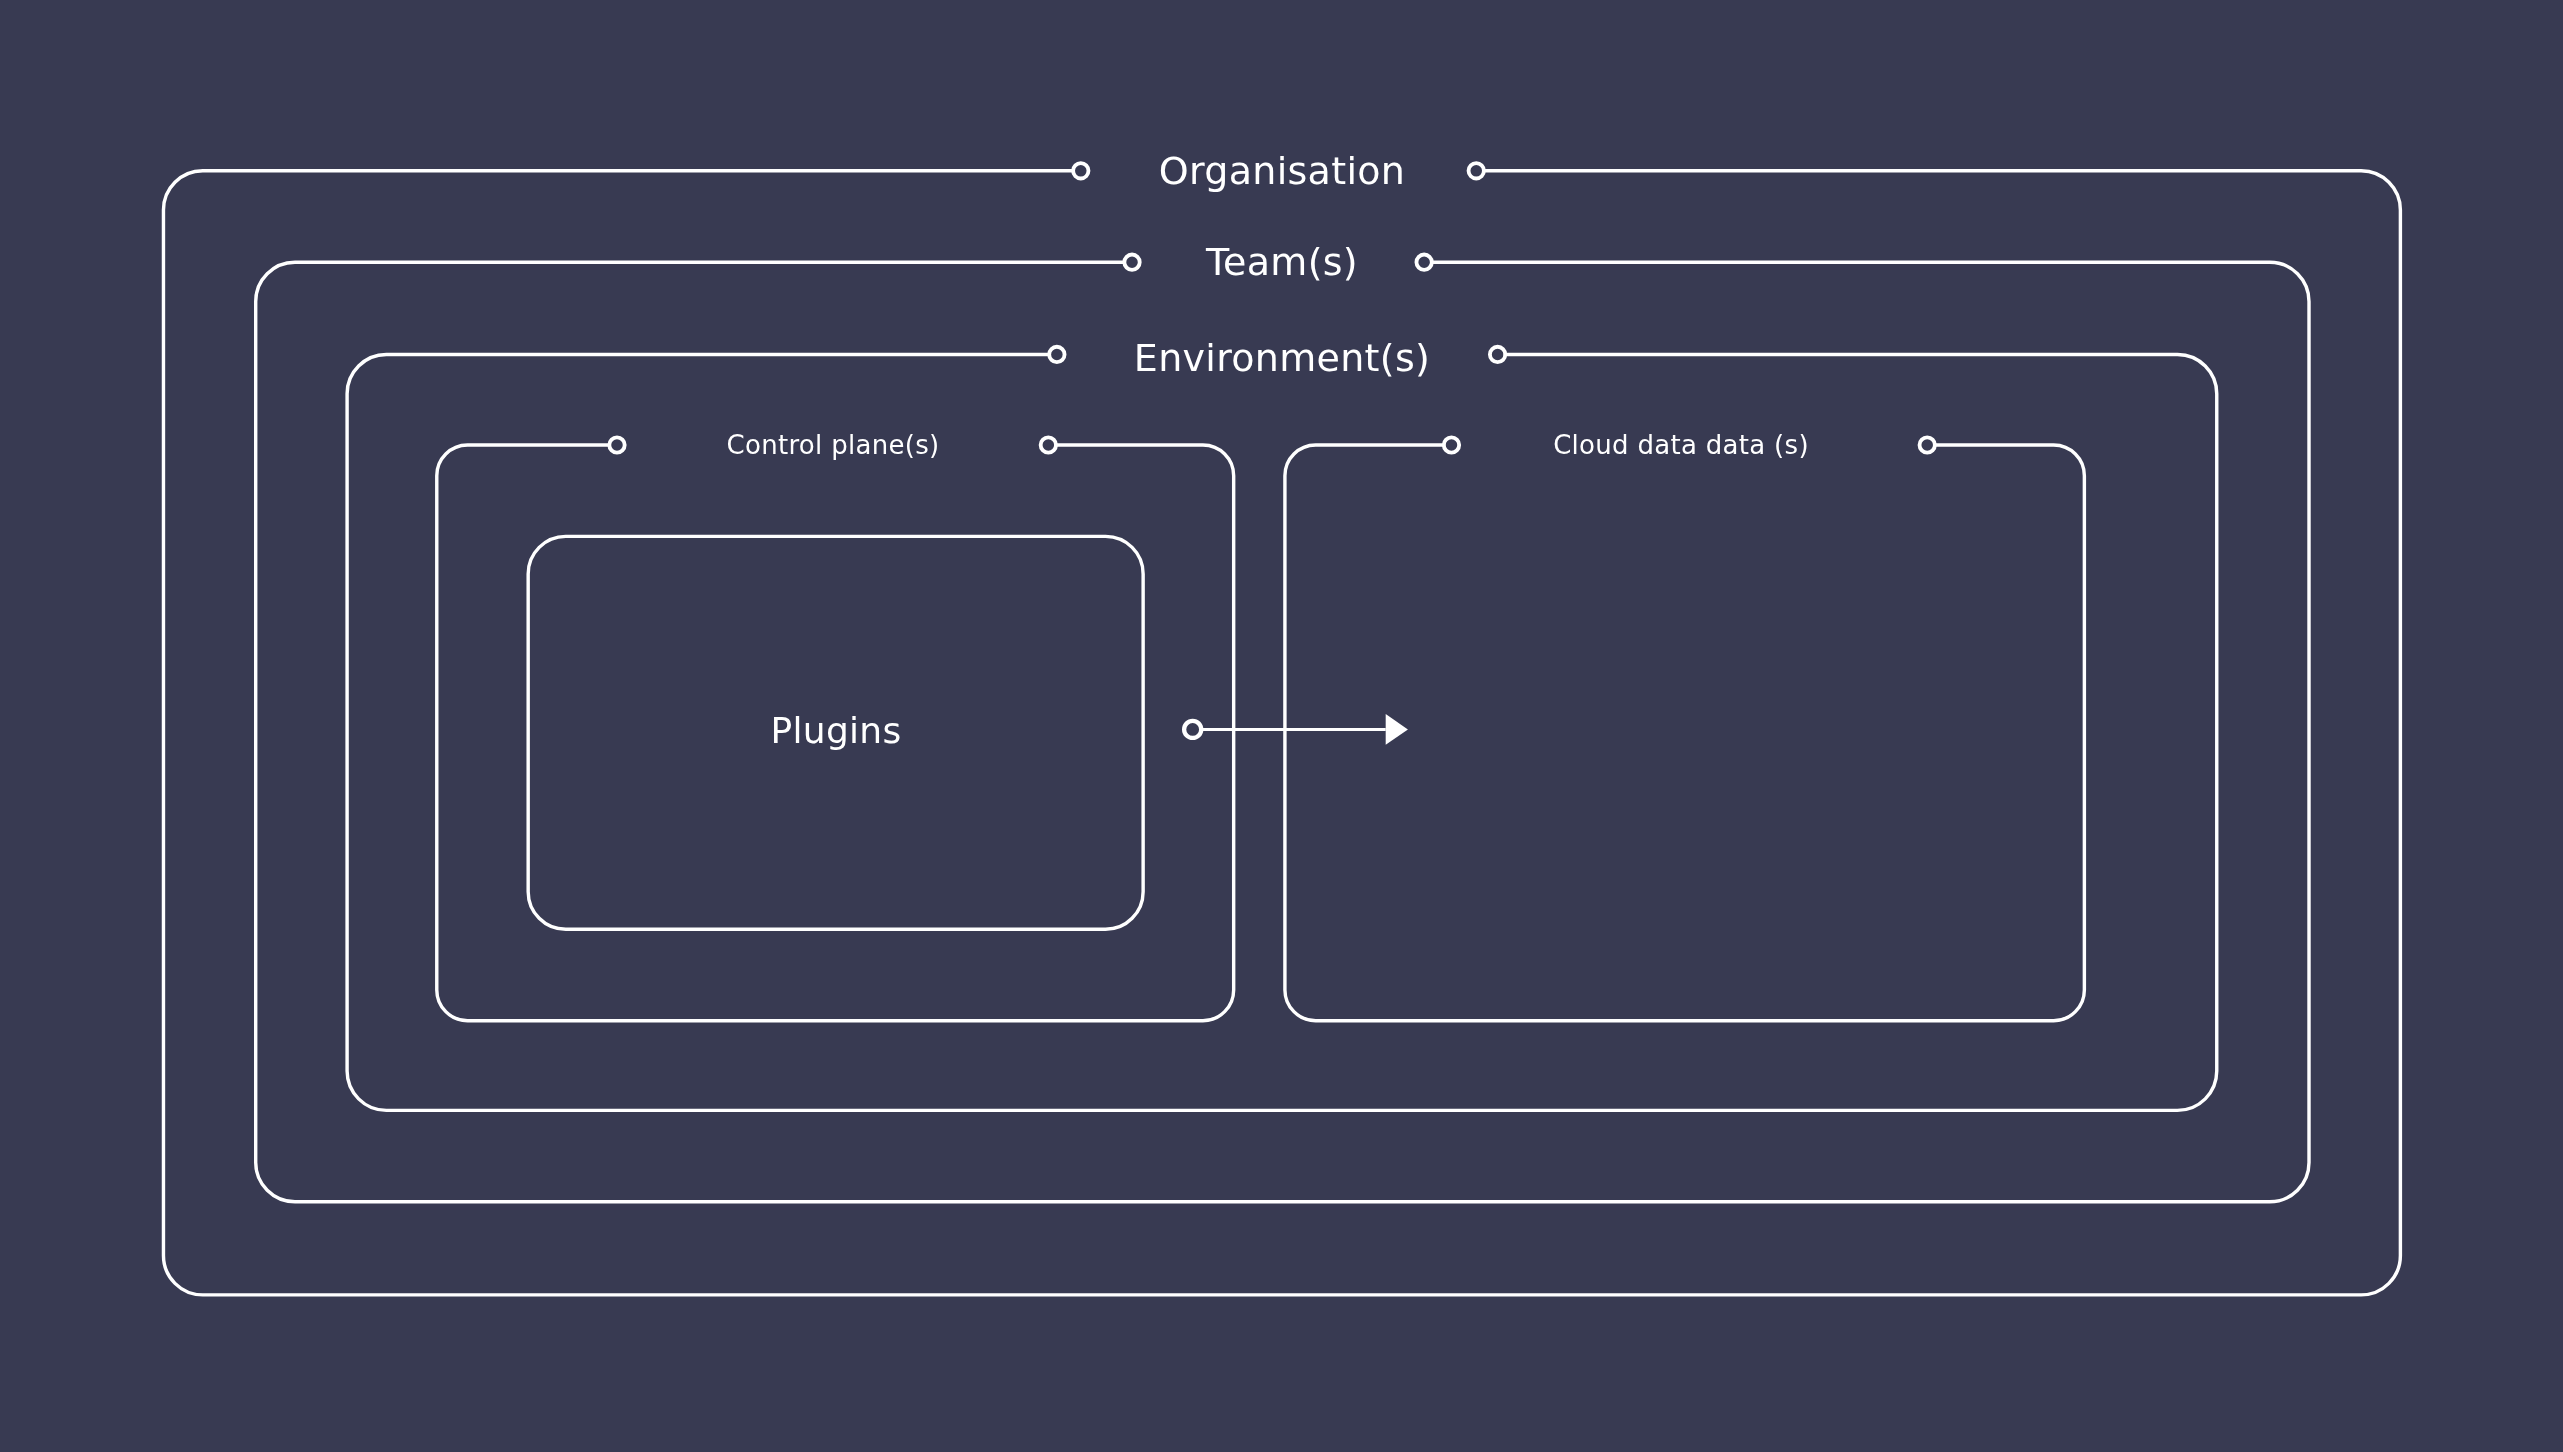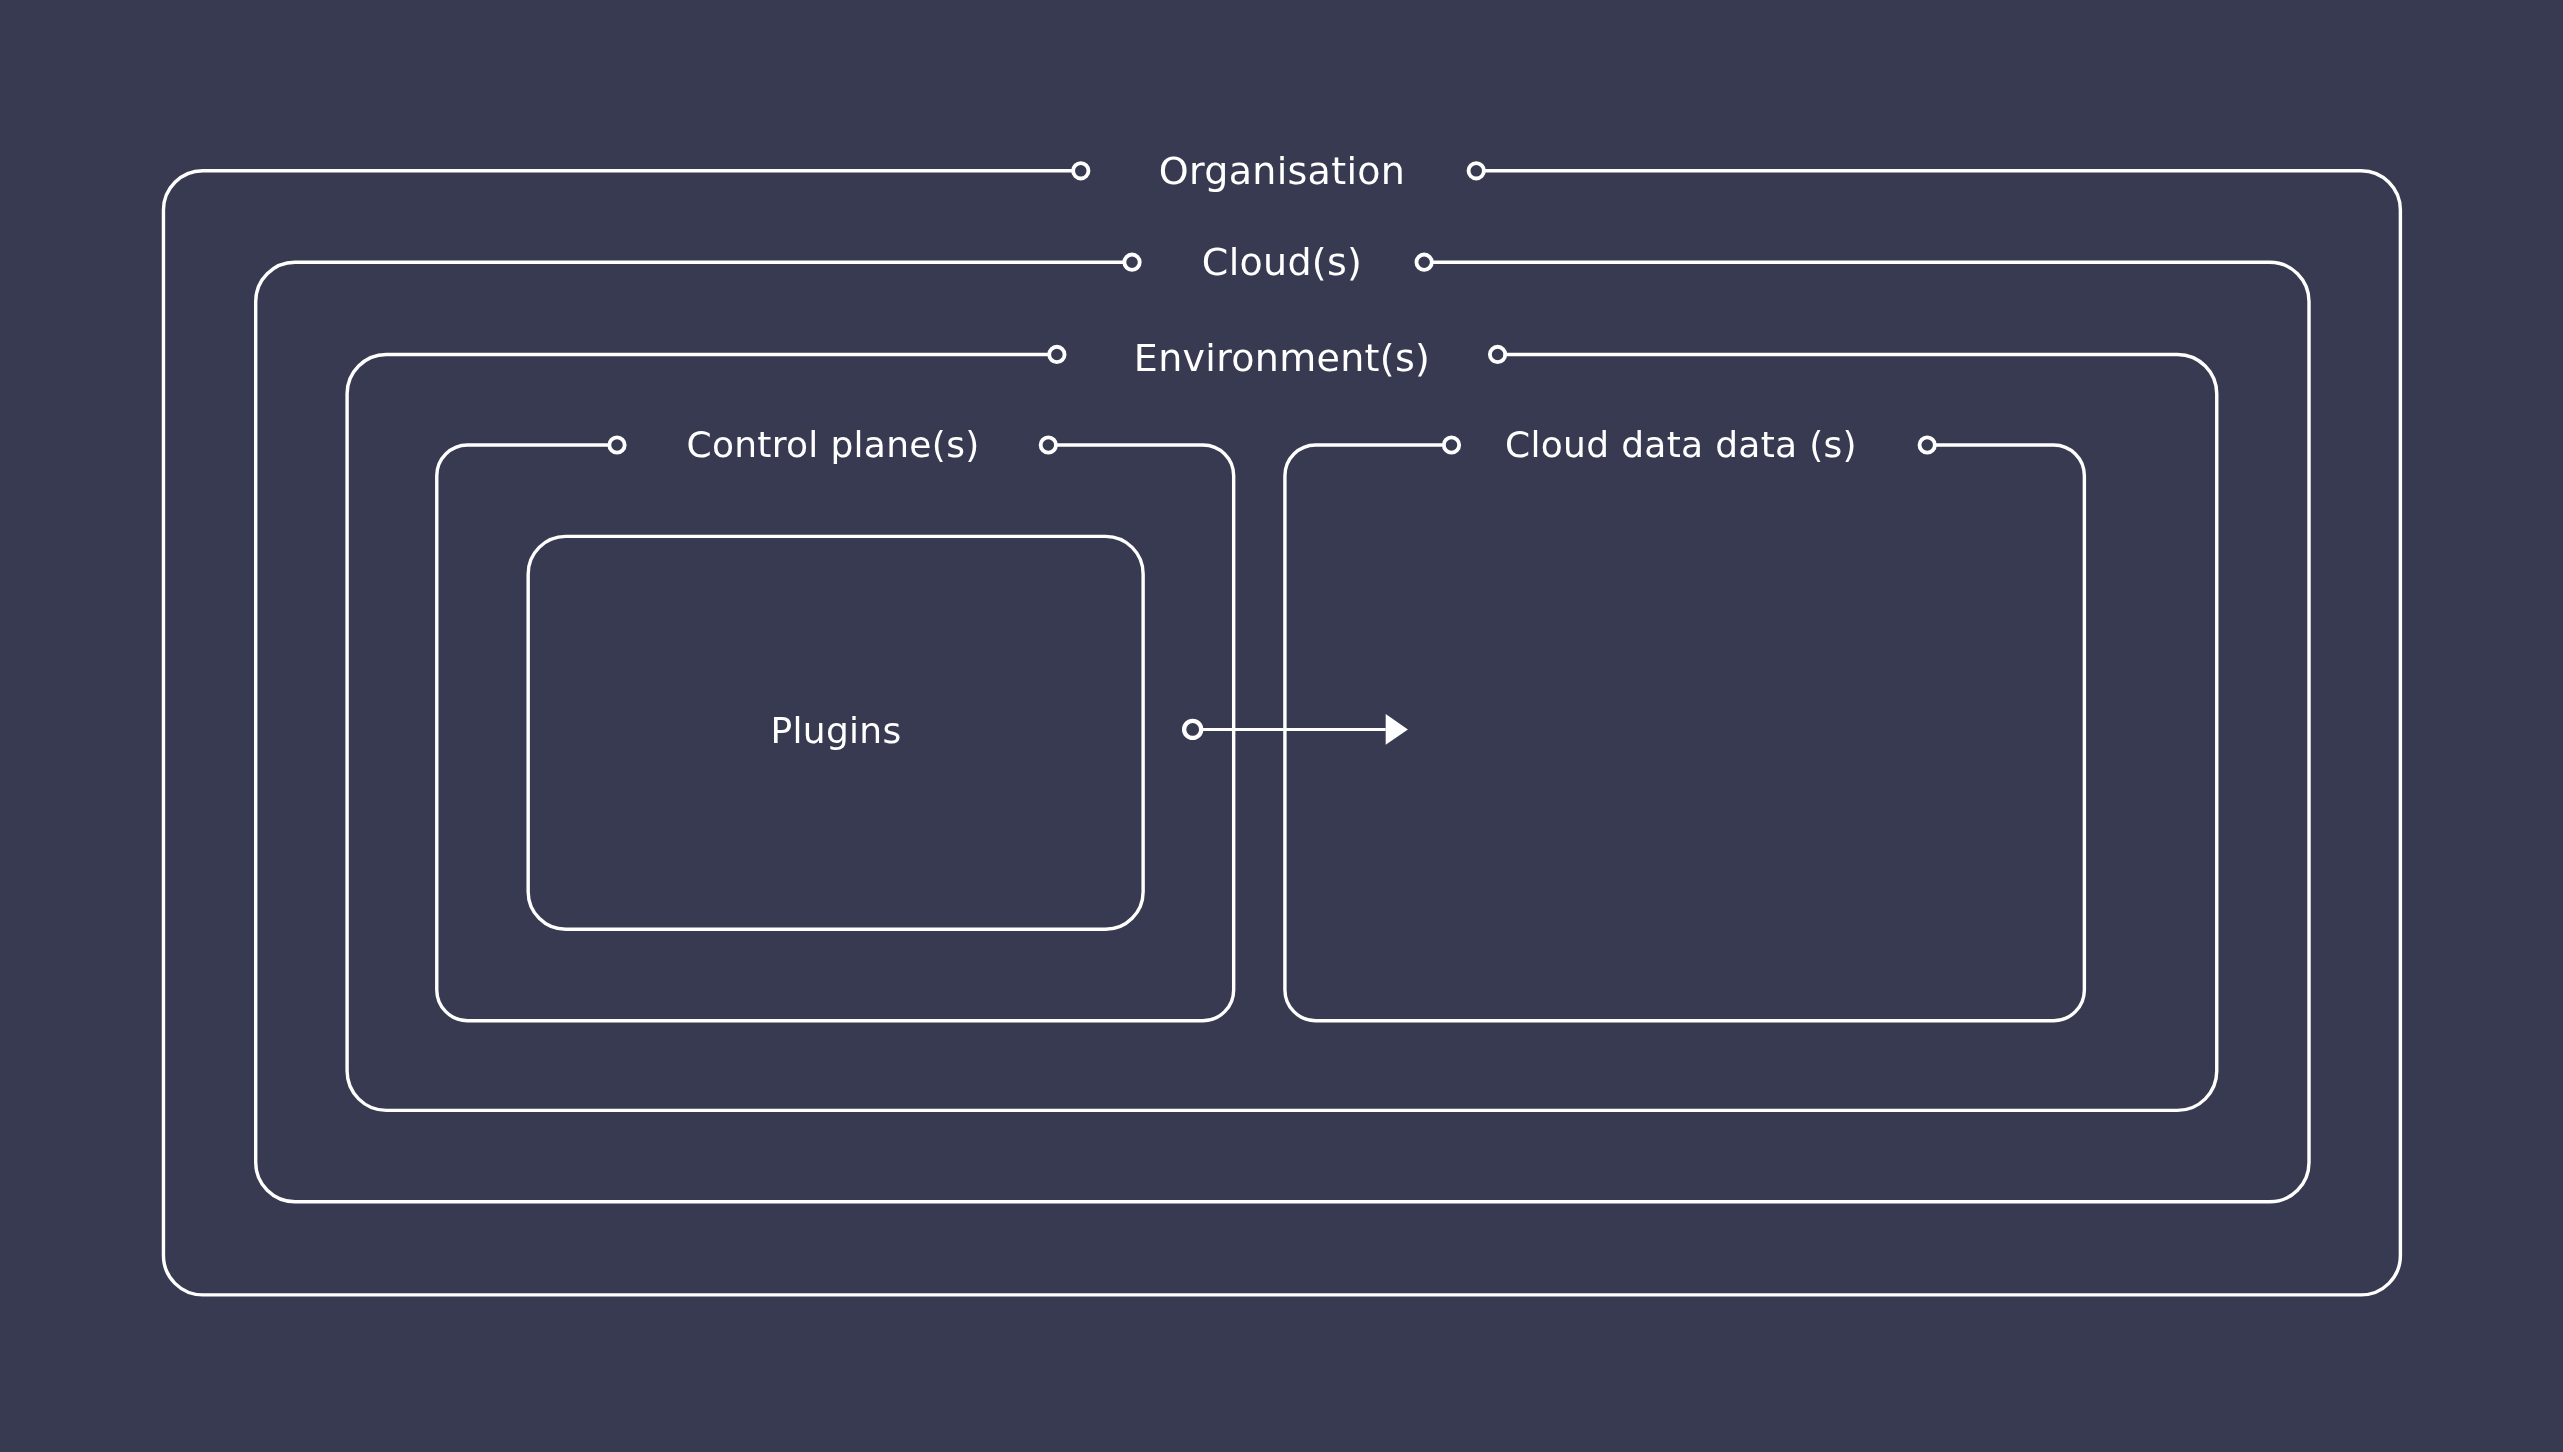--- a/index.html
+++ b/index.html
@@ -49,21 +49,21 @@
   .lbl {
     position: absolute;
     color: #ffffff;
     white-space: nowrap;
     font-weight: 400;
     letter-spacing: 0.3px;
     line-height: 1;
     transform: translate(-50%, -50%);
   }
   .lbl-tier    { font-size: 38px; }
-  .lbl-plane   { font-size: 36px; }
+  .lbl-plane   { font-size: 26px; }
   .lbl-plugins { font-size: 36px; }
 </style>
 </head>
 <body>
 
 <div id="canvas">
 
   <svg id="diagram-svg" viewBox="0 0 3000 1700">
     <g id="boxes-layer">
         <path class="box-path" d="M 1256 200 L 237 200 A 46 46 0 0 0 191 246 L 191 1470 A 46 46 0 0 0 237 1516 L 2764 1516 A 46 46 0 0 0 2810 1470 L 2810 246 A 46 46 0 0 0 2764 200 L 1737 200"></path>
@@ -87,21 +87,21 @@
       </g>
     <g id="flow-layer">
       <circle class="flow-dot" cx="1396" cy="854" r="10"></circle>
       <line class="flow-line" x1="1406" y1="854" x2="1622" y2="854"></line>
       <polygon class="flow-head" points="1622,836 1648,854 1622,872"></polygon>
     </g>
   </svg>
 
   <div id="labels-layer">
       <div class="lbl lbl-tier" style="left: 1282px; top: 171px;">Organisation</div>
-      <div class="lbl lbl-tier" style="left: 1282px; top: 262px;">Cloud(s)</div>
+      <div class="lbl lbl-tier" style="left: 1282px; top: 262px;">Team(s)</div>
       <div class="lbl lbl-tier" style="left: 1282px; top: 358px;">Environment(s)</div>
       <div class="lbl lbl-plane" style="left: 833px; top: 445px;">Control plane(s)</div>
       <div class="lbl lbl-plane" style="left: 1681px; top: 445px;">Cloud data data (s)</div>
       <div class="lbl lbl-plugins" style="left: 836px; top: 731px; text-align: center;">Plugins</div>
     </div>
 
 </div>
 
 
 </body></html>

